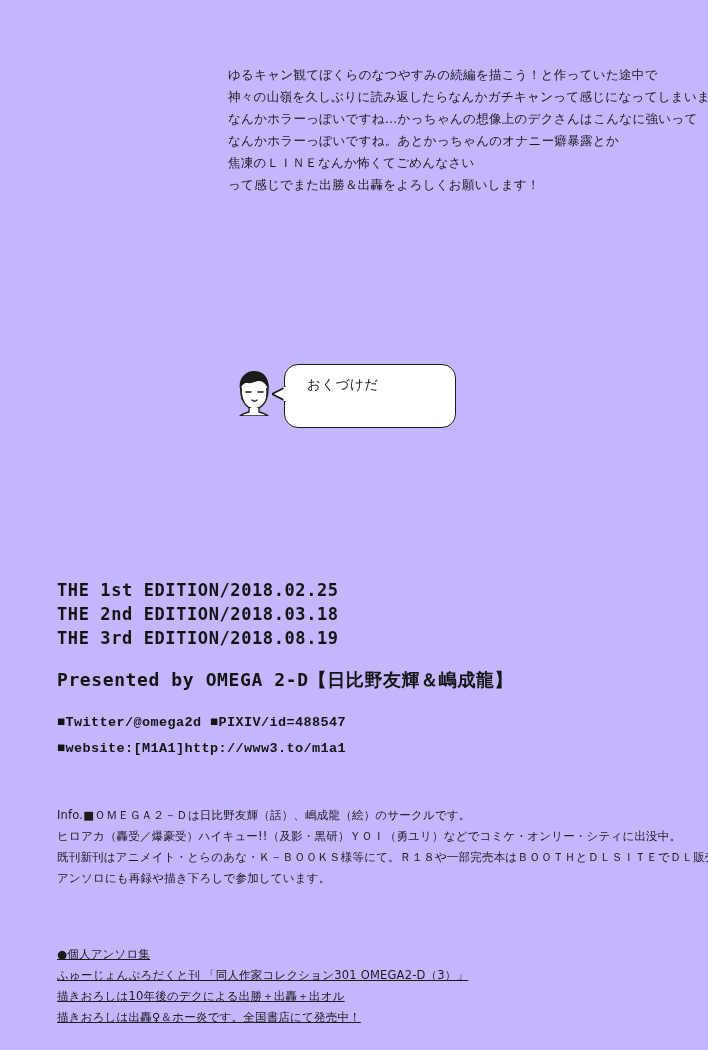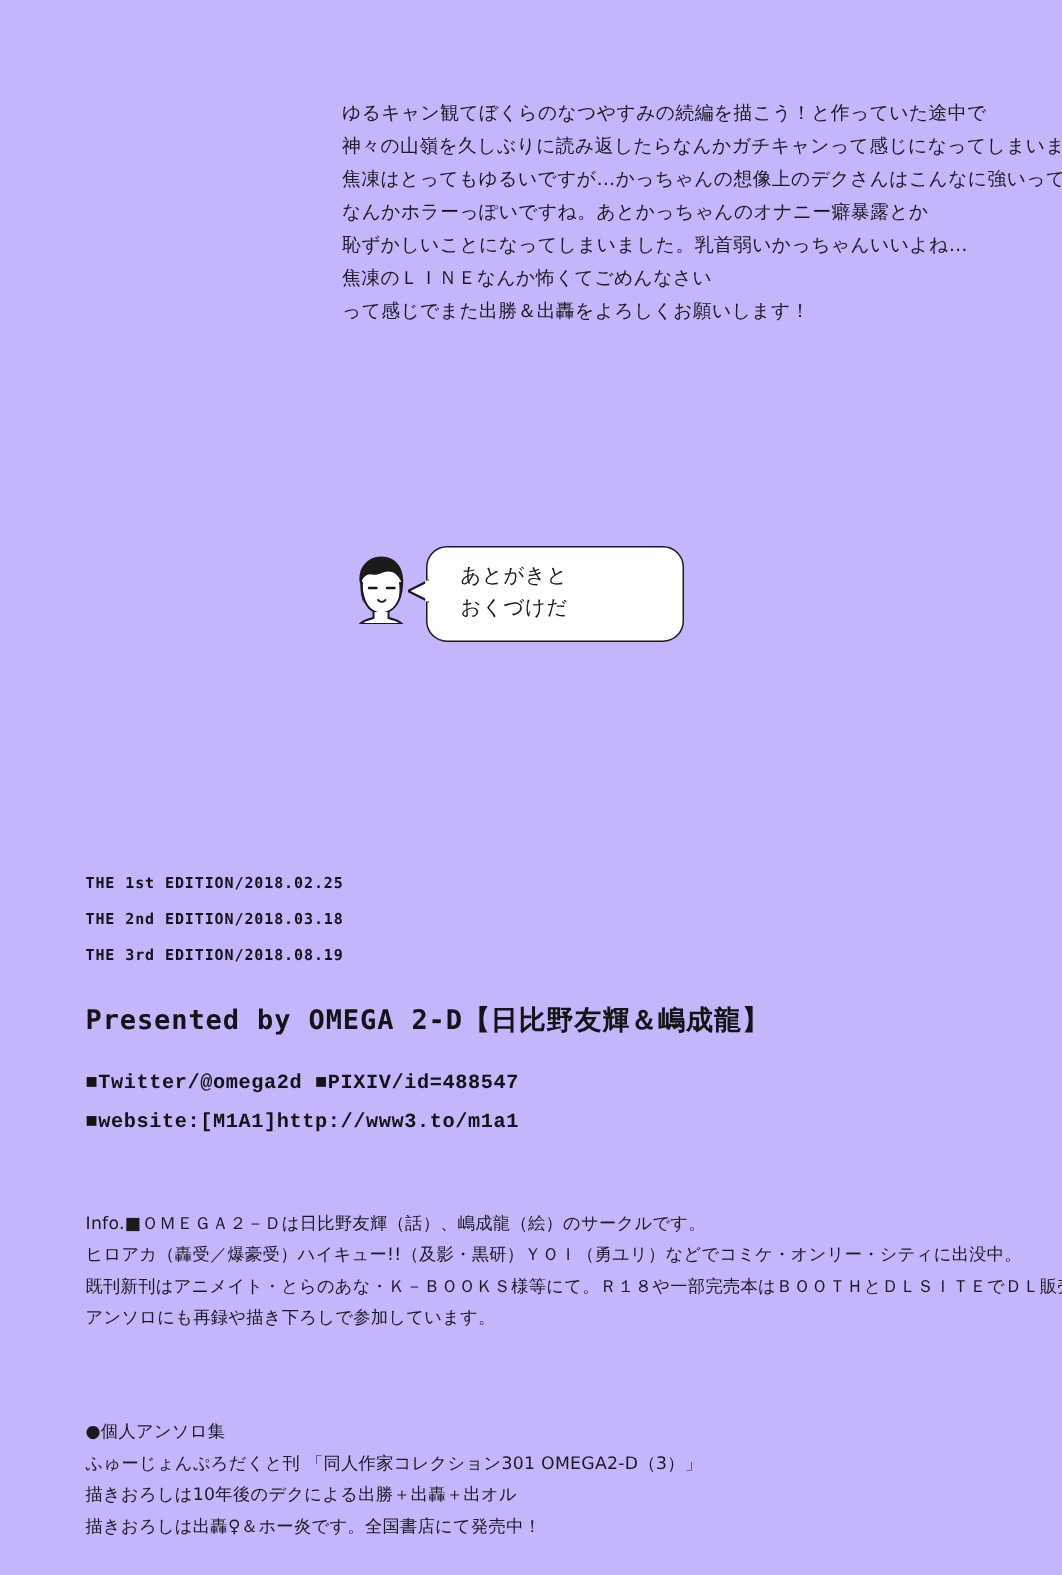--- a/index.html
+++ b/index.html
@@ -80,21 +80,21 @@
   }
   .bubble .tail svg { display: block; }
   .bubble p { margin: 0; white-space: nowrap; }
 
   
   .editions {
     position: absolute;
     left: 57px;
     top: 578px;
     font-family: "DejaVu Sans Mono", monospace;
-    font-size: 10px;
+    font-size: 17px;
     line-height: 24px;
     letter-spacing: 0.6px;
     font-weight: bold;
     color: #141414;
     text-align: center;
   }
   .editions p { margin: 0; white-space: nowrap; }
 
   .presented {
     position: absolute;
@@ -135,34 +135,34 @@
 
   
   .anthology {
     position: absolute;
     left: 57px;
     top: 944px;
     font-size: 11.5px;
     line-height: 21px;
     letter-spacing: 0.2px;
     color: #1b1b1b;
+    text-decoration: underline;
   }
   .anthology p { margin: 0; white-space: nowrap; }
 </style>
 </head>
 <body>
 
 <div class="page">
 
   <div class="afterword">
     <p>ゆるキャン観てぼくらのなつやすみの続編を描こう！と作っていた途中で</p>
     <p>神々の山嶺を久しぶりに読み返したらなんかガチキャンって感じになってしまいました。</p>
-    <p>焦凍はとってもゆるいですが…かっちゃんの想像上のデクさんはこんなに強いって</p>
+    <p>なんかホラーっぽいですね…かっちゃんの想像上のデクさんはこんなに強いって</p>
     <p>なんかホラーっぽいですね。あとかっちゃんのオナニー癖暴露とか</p>
-    <p>恥ずかしいことになってしまいました。乳首弱いかっちゃんいいよね…</p>
     <p>焦凍のＬＩＮＥなんか怖くてごめんなさい</p>
     <p>って感じでまた出勝＆出轟をよろしくお願いします！</p>
   </div>
 
   <div class="bubble-group">
 
     <div class="chara">
       <svg width="44" height="48" viewBox="0 0 44 48" fill="none" xmlns="http://www.w3.org/2000/svg">
 
         <path d="M9 22 C7 13, 13 5, 22 5 C31 5, 37 12, 36 22 C35.5 31, 32 40, 22 41 C12 40, 9.5 31, 9 22 Z" stroke="#1b1b1b" stroke-width="1.4" fill="#fff"></path>
@@ -182,21 +182,20 @@
       </svg>
     </div>
 
     <div class="bubble">
       <span class="tail">
         <svg width="14" height="16" viewBox="0 0 14 16" xmlns="http://www.w3.org/2000/svg">
           <path d="M14 1 L0 8 L14 15 Z" fill="#fff" stroke="#1b1b1b" stroke-width="1.6"></path>
           <path d="M13 1 L13 15" stroke="#fff" stroke-width="3"></path>
         </svg>
       </span>
-      <p>あとがきと</p>
       <p>おくづけだ</p>
     </div>
 
   </div>
 
   <div class="editions">
     <p>THE 1st EDITION/2018.02.25</p>
     <p>THE 2nd EDITION/2018.03.18</p>
     <p>THE 3rd EDITION/2018.08.19</p>
   </div>

